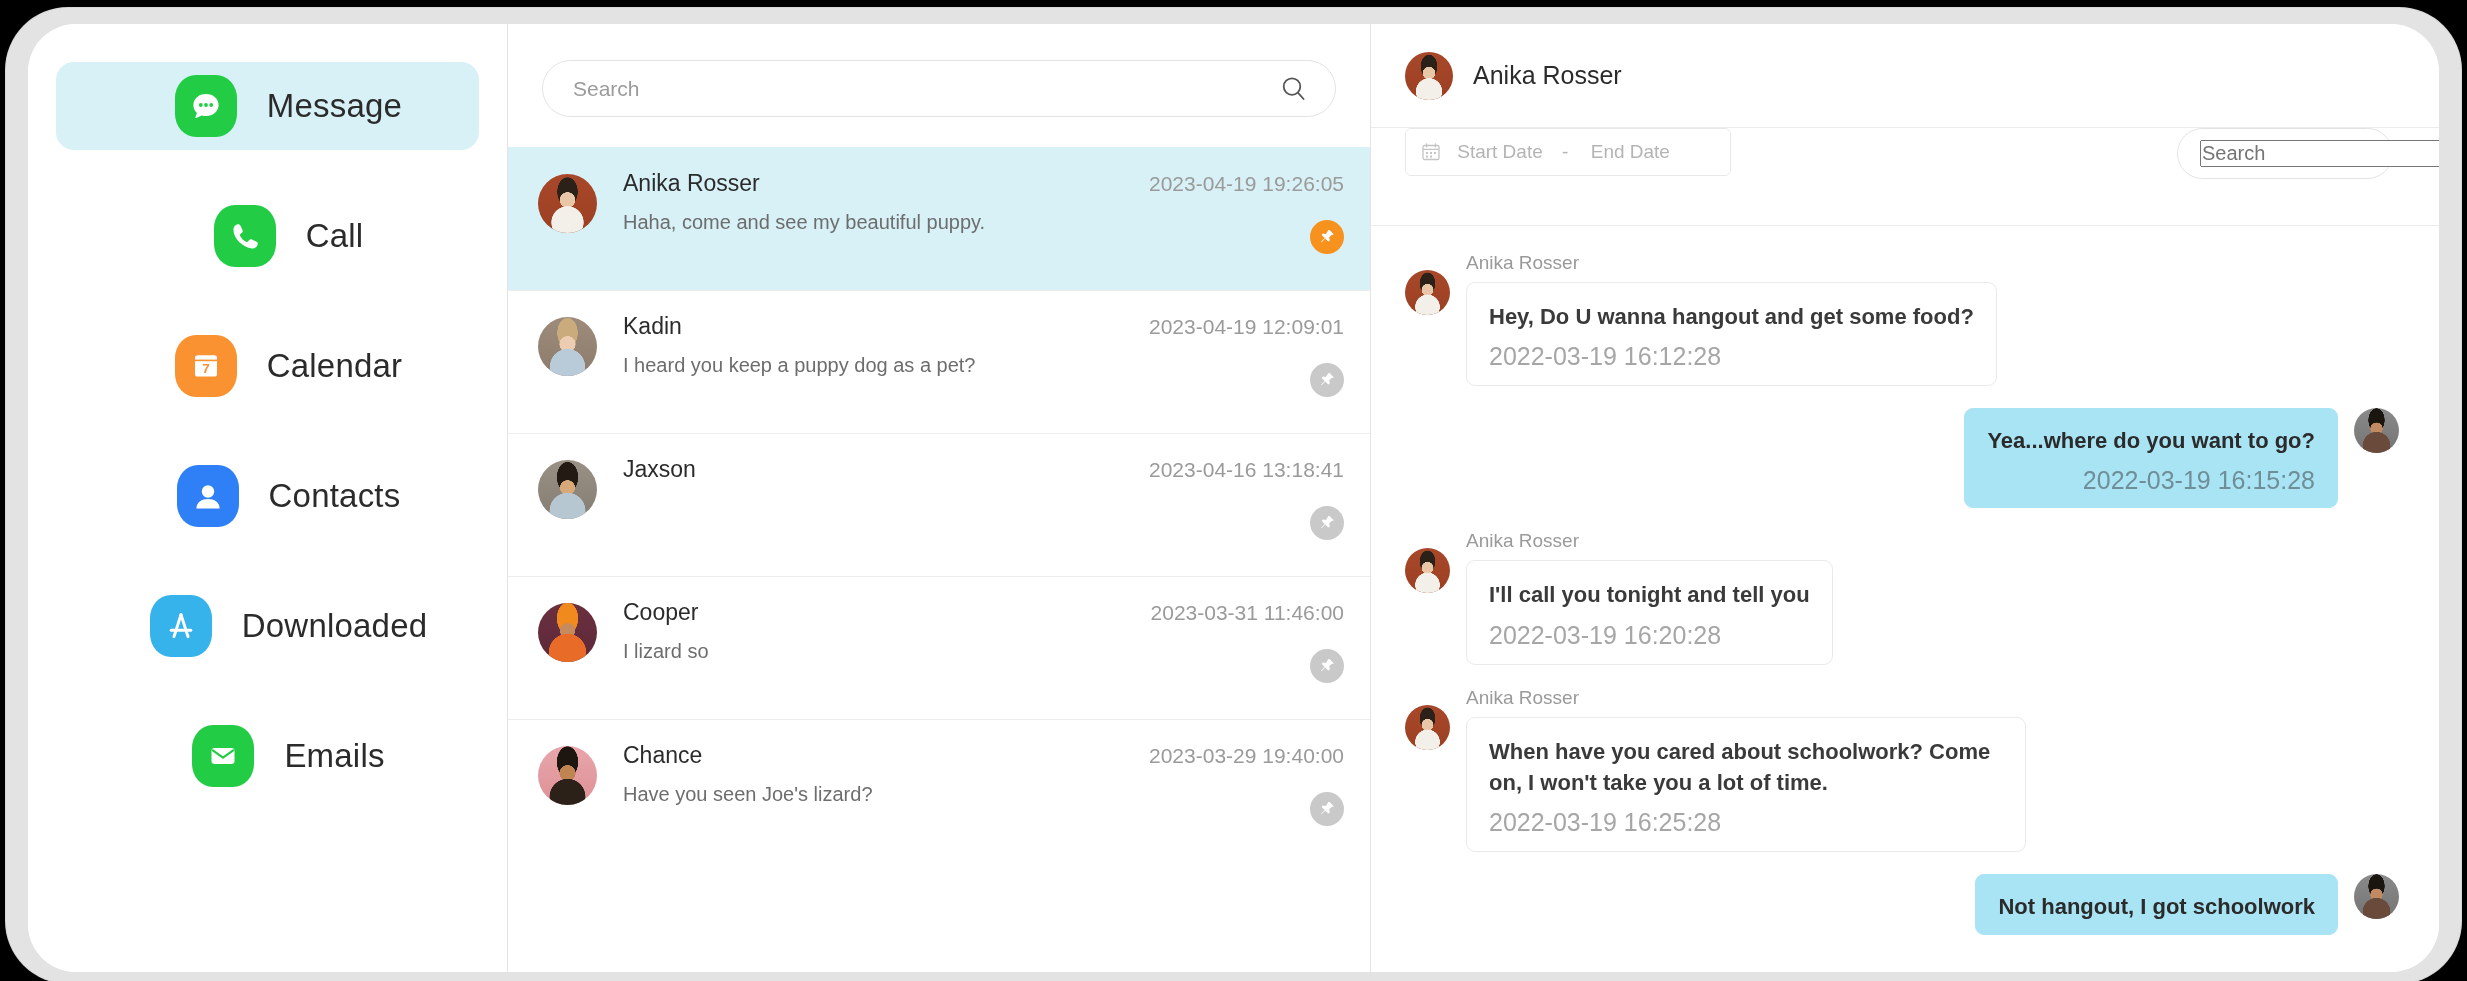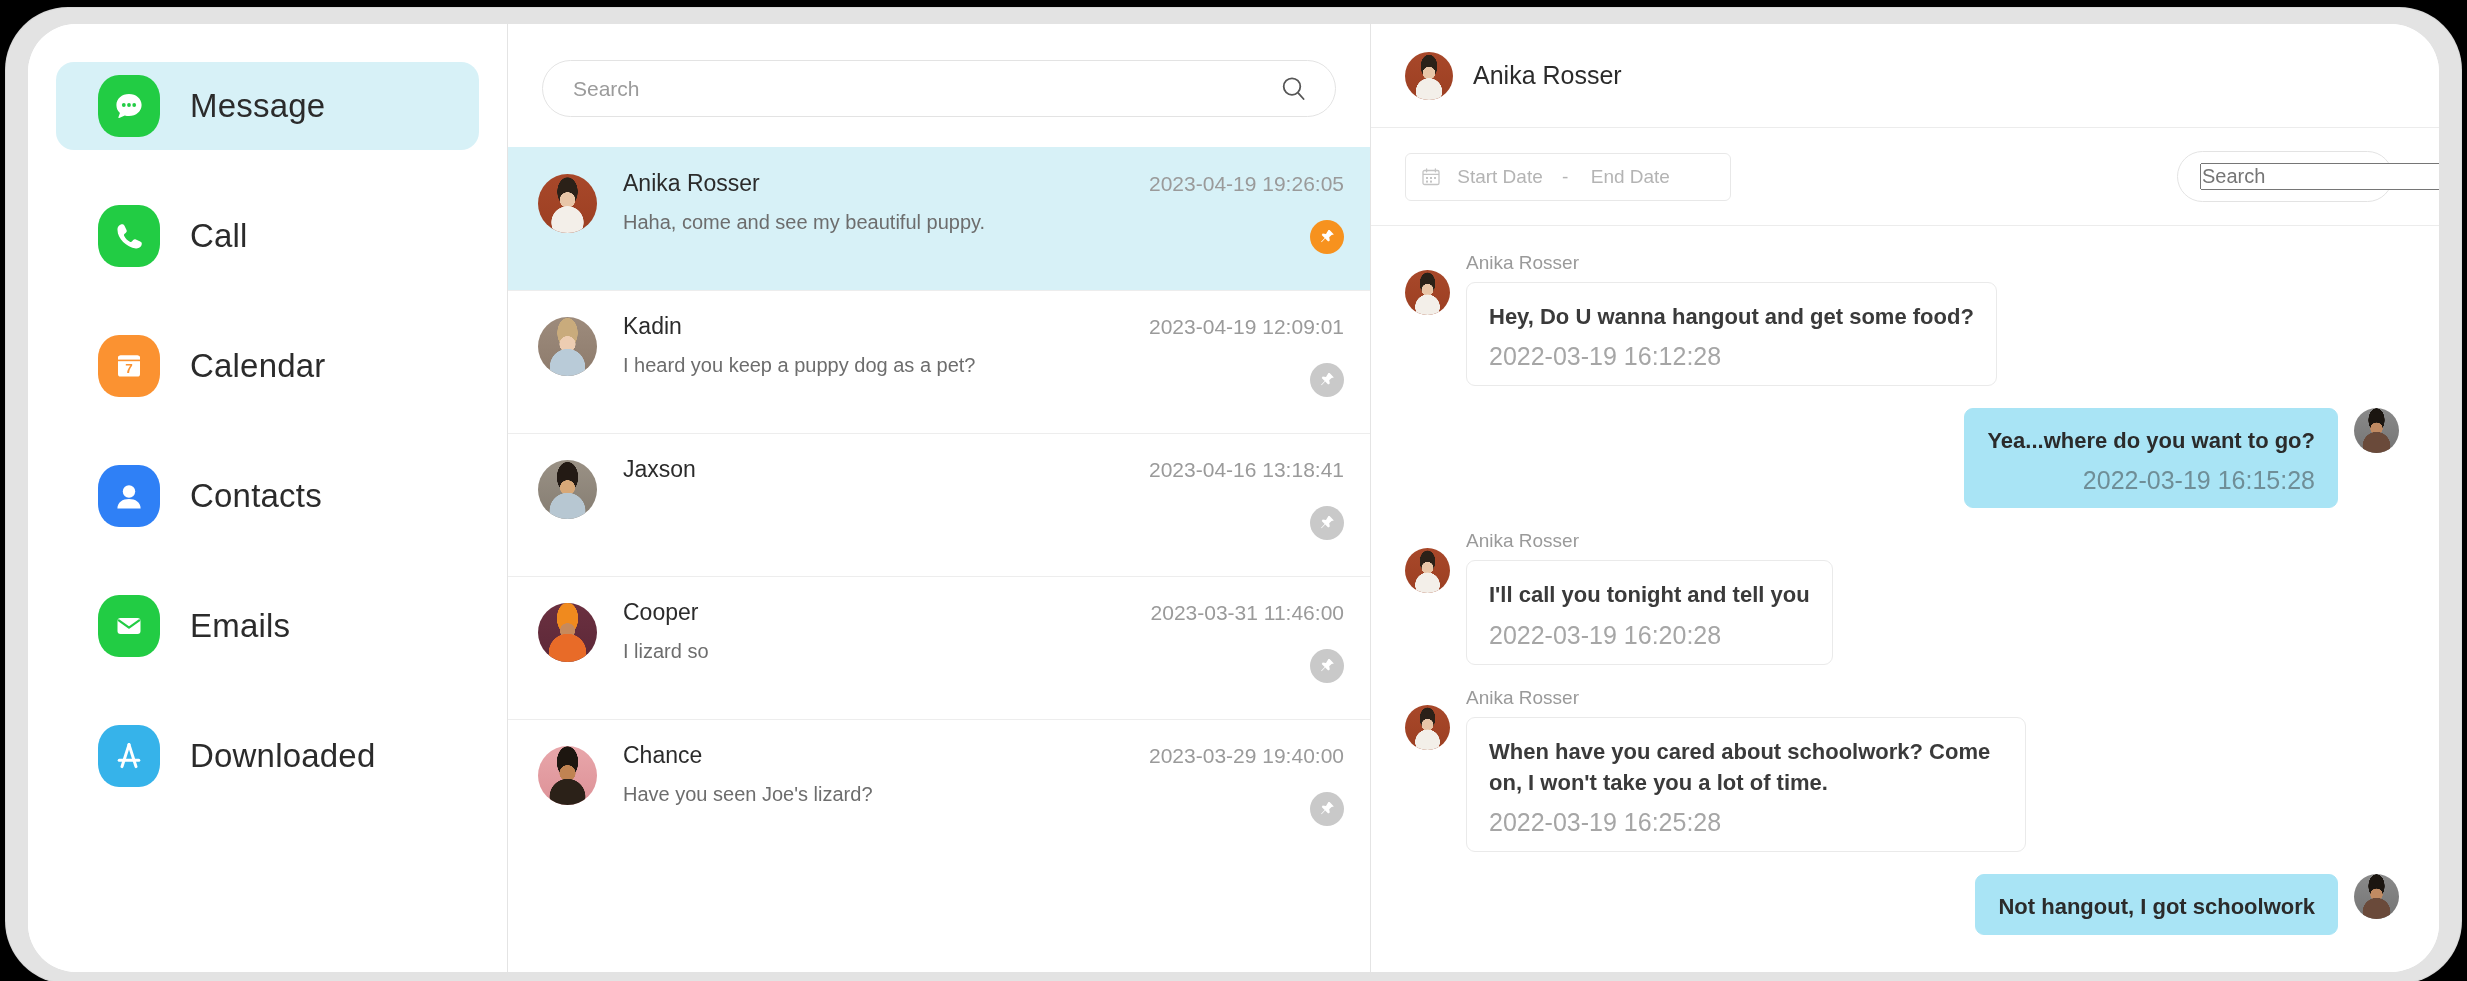--- a/index.html
+++ b/index.html
@@ -39,20 +39,21 @@
     position: relative;
   }
   .nav-item {
     display: flex;
     align-items: center;
     height: 88px;
     margin: 0 28px 42px 28px;
     padding-left: 42px;
     border-radius: 18px;
     cursor: pointer;
+    justify-content: center;
   }
   .nav-item.active { background: #d7f1f7; }
   .nav-icon {
     width: 62px; height: 62px;
     flex: 0 0 62px;
     border-radius: 21px / 23px;
     display: flex; align-items: center; justify-content: center;
     position: relative;
   }
   .sq-green   { background: #22cc44; }
@@ -151,21 +152,21 @@
     flex: 0 0 104px;
     display: flex; align-items: center;
     padding-left: 34px;
     border-bottom: 1px solid #ececec;
   }
   .chat-head .avatar { width: 48px; height: 48px; flex: 0 0 48px; margin-top: 0; }
   .chat-head .nm { margin-left: 20px; font-size: 25px; color: #2b2b2b; }
 
   .filterbar {
     height: 98px; flex: 0 0 98px;
-    display: flex; align-items: center;
+    display: flex; align-items: flex-start;
     padding: 0 46px 0 34px;
     border-bottom: 1px solid #ececec;
   }
   .daterange {
     width: 326px; height: 48px;
     border: 1px solid #e8e8e8;
     border-radius: 6px;
     display: flex; align-items: center;
     padding: 0 14px;
   }
@@ -298,38 +299,38 @@
         <span class="nav-icon sq-blue">
           <svg width="38" height="38" viewBox="0 0 38 38">
             <circle cx="19" cy="14.5" r="6.2" fill="#fff"></circle>
             <path d="M7.4 31.5c0-6.4 5.2-9.6 11.6-9.6s11.6 3.2 11.6 9.6z" fill="#fff"></path>
           </svg>
         </span>
         <span class="nav-label">Contacts</span>
       </div>
 
       <div class="nav-item">
-        <span class="nav-icon sq-green">
-          <svg width="38" height="38" viewBox="0 0 38 38">
-            <rect x="7.5" y="11" width="23" height="16" rx="3" fill="#fff"></rect>
-            <path d="M8.8 13.4 19 20.6l10.2-7.2" stroke="#22cc44" stroke-width="2.2" fill="none" stroke-linecap="round" stroke-linejoin="round"></path>
-          </svg>
-        </span>
-        <span class="nav-label">Emails</span>
-      </div>
-
-      <div class="nav-item">
         <span class="nav-icon sq-skyblue">
           <svg width="38" height="38" viewBox="0 0 38 38">
             <path d="M19 7.6 12 29.6" stroke="#fff" stroke-width="3" stroke-linecap="round"></path>
             <path d="M19 7.6 26 29.6" stroke="#fff" stroke-width="3" stroke-linecap="round"></path>
             <path d="M9.2 23.3h19.6" stroke="#fff" stroke-width="3" stroke-linecap="round"></path>
           </svg>
         </span>
         <span class="nav-label">Downloaded</span>
+      </div>
+
+      <div class="nav-item">
+        <span class="nav-icon sq-green">
+          <svg width="38" height="38" viewBox="0 0 38 38">
+            <rect x="7.5" y="11" width="23" height="16" rx="3" fill="#fff"></rect>
+            <path d="M8.8 13.4 19 20.6l10.2-7.2" stroke="#22cc44" stroke-width="2.2" fill="none" stroke-linecap="round" stroke-linejoin="round"></path>
+          </svg>
+        </span>
+        <span class="nav-label">Emails</span>
       </div>
     </nav>
 
     <div class="vdiv"></div>
 
     <section class="msglist">
       <div class="search-wrap">
         <div class="searchbox">
           <input class="sv" type="text" placeholder="Search" style="">
           <span class="mag">

